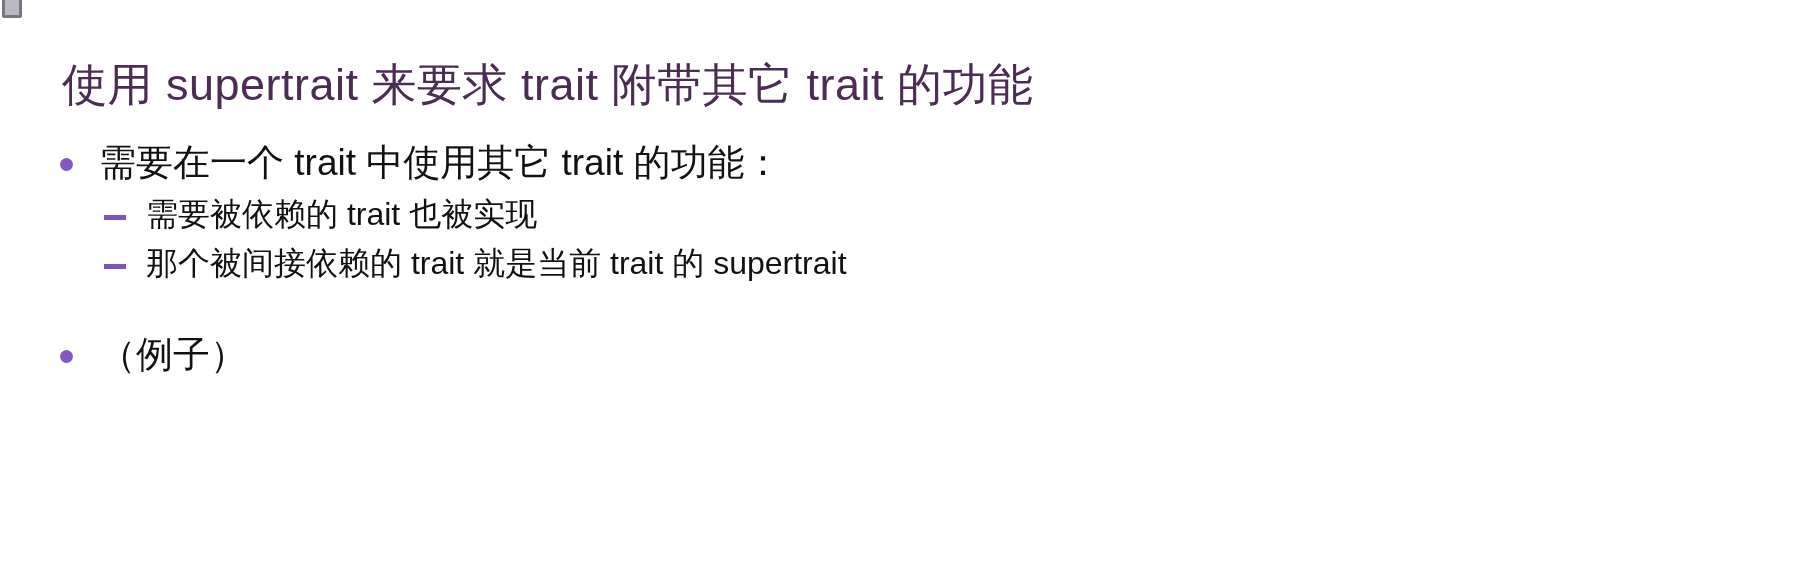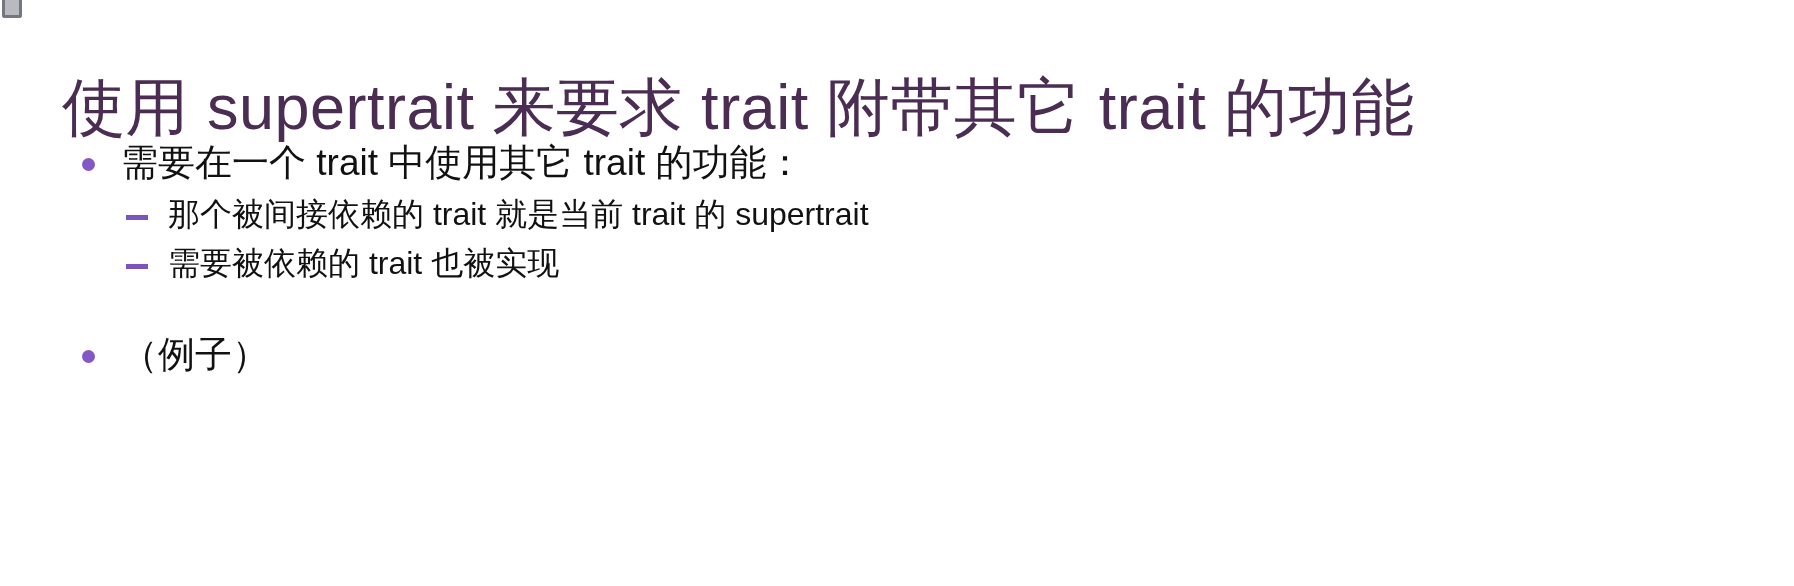--- a/index.html
+++ b/index.html
@@ -38,33 +38,32 @@
     box-sizing: border-box;
   }
 
   .slide-title {
     position: absolute;
     left: 62px;
     top: 30px;
     width: 1700px;
     color: #4b2c52;
     font-family: "Liberation Sans", "DejaVu Sans", sans-serif;
-    font-size: 63px;
+    font-size: 45px;
     line-height: 1.12;
     letter-spacing: 0.5px;
     white-space: nowrap;
     font-weight: 400;
   }
 
   .body-block {
     position: absolute;
     left: 0;
     top: 140px;
     width: 1751px;
-    padding-left: 22px;
   }
 
   .bullet-l1 {
     position: relative;
     display: flex;
     align-items: flex-start;
     padding-left: 60px;
     margin-bottom: 4px;
   }
   .bullet-l1 .marker-dot {
@@ -122,26 +121,26 @@
 
   <div class="body-block">
 
     <div class="bullet-l1">
       <span class="marker-dot"></span>
       <span class="text">需要在一个 trait 中使用其它 trait 的功能：</span>
     </div>
 
     <div class="bullet-l2">
       <span class="marker-dash"></span>
-      <span class="text">那个被间接依赖的 trait 就是当前 trait 的 supertrait</span>
+      <span class="text">需要被依赖的 trait 也被实现</span>
     </div>
 
     <div class="bullet-l2">
       <span class="marker-dash"></span>
-      <span class="text">需要被依赖的 trait 也被实现</span>
+      <span class="text">那个被间接依赖的 trait 就是当前 trait 的 supertrait</span>
     </div>
 
     <div class="spacer-gap"></div>
 
     <div class="bullet-l1 bullet-last">
       <span class="marker-dot"></span>
       <span class="text">（例子）</span>
     </div>
 
   </div>

